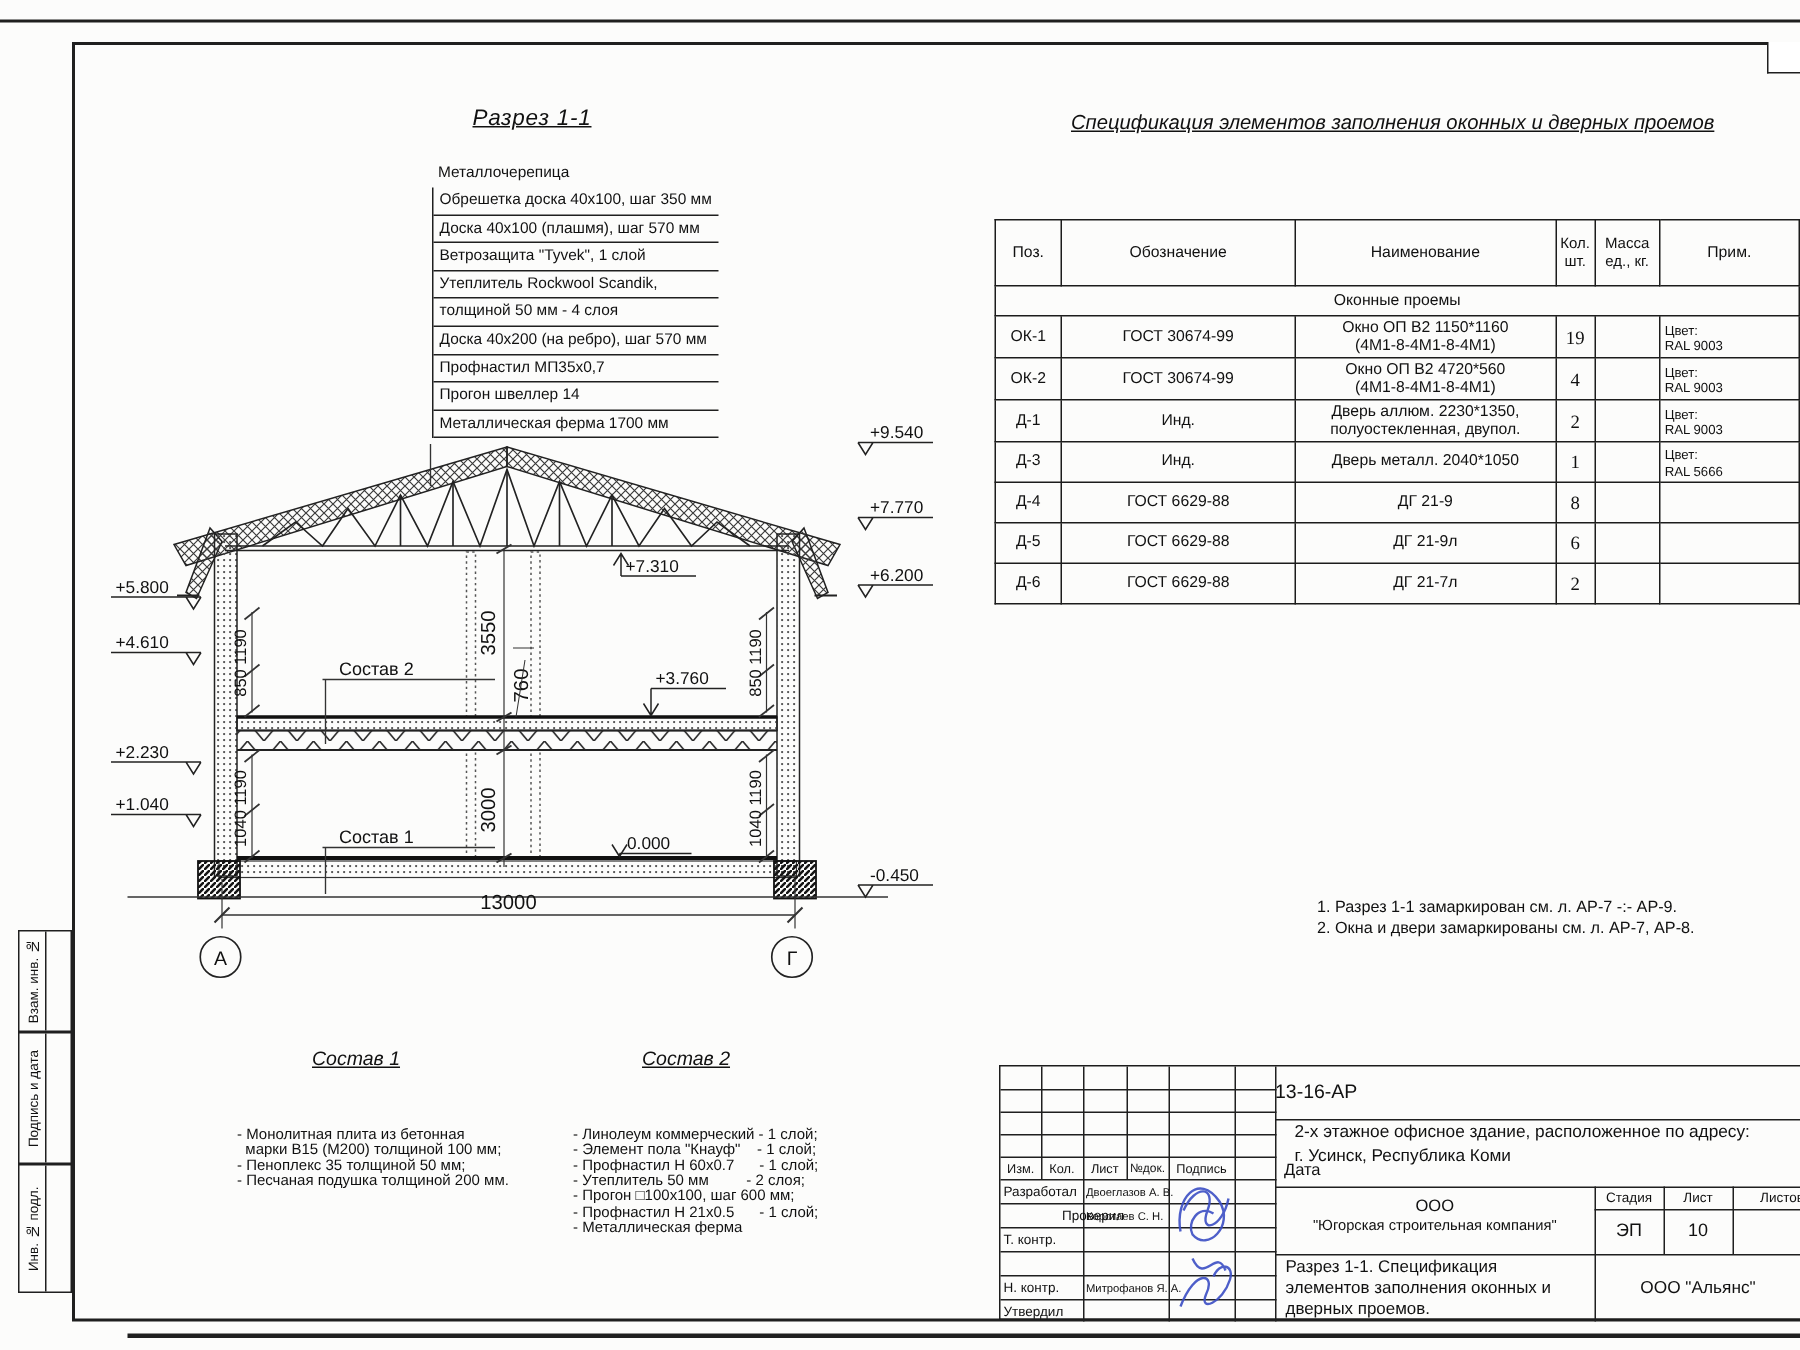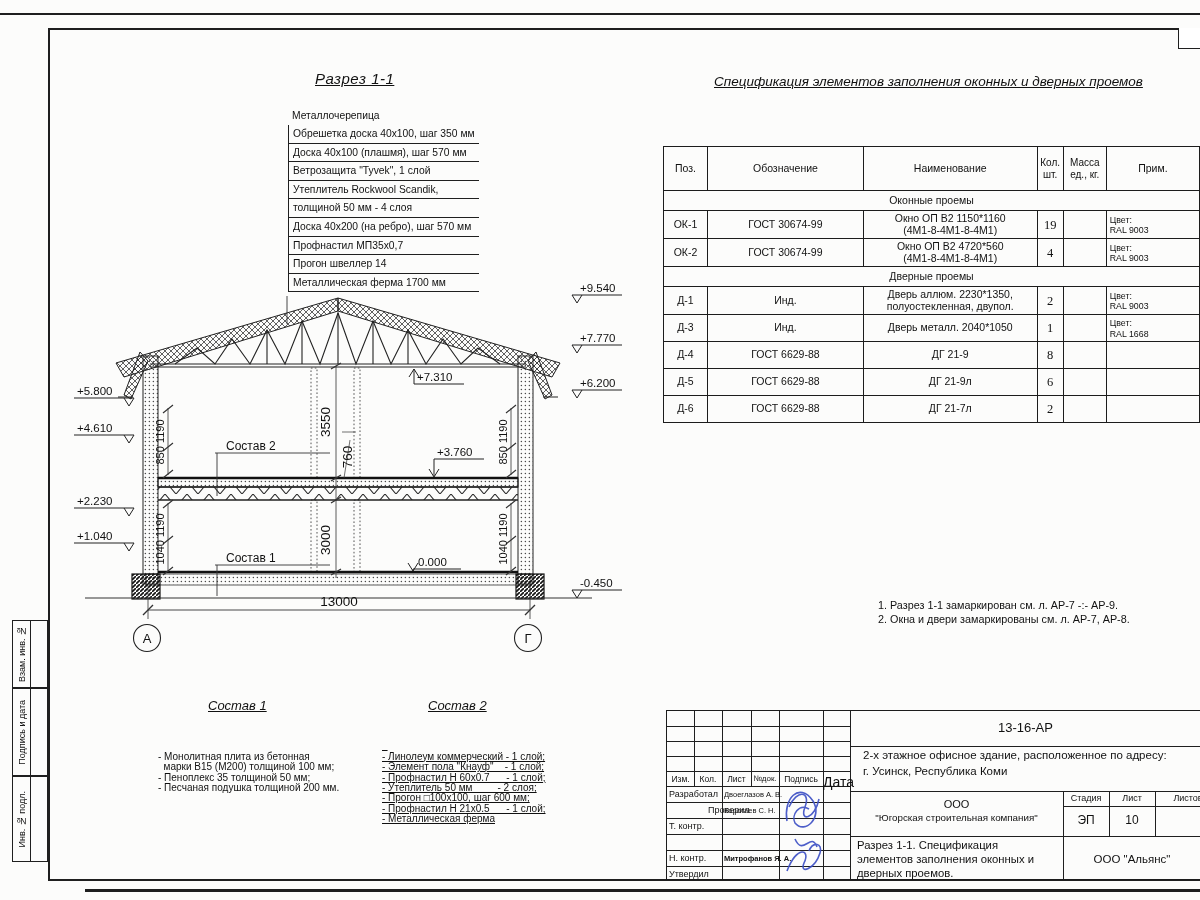--- a/index.html
+++ b/index.html
@@ -263,23 +263,20 @@
           <div>Окно ОП В2 4720*560</div>
           <div>(4М1-8-4М1-8-4М1)</div>
         </td>
     <td class="qty">4</td>
         <td></td>
     <td class="note">
           <div>Цвет:</div>
           <div>RAL 9003</div>
         </td>
   </tr>
-  <tr class="h18">
-        <td colspan="6">Дверные проемы</td>
-      </tr>
   <tr class="h28">
     <td>Д-1</td>
         <td>Инд.</td>
     <td>
           <div>Дверь аллюм. 2230*1350,</div>
           <div>полуостекленная, двупол.</div>
         </td>
     <td class="qty">2</td>
         <td></td>
     <td class="note">
@@ -288,21 +285,21 @@
         </td>
   </tr>
   <tr class="h27">
     <td>Д-3</td>
         <td>Инд.</td>
     <td>Дверь металл. 2040*1050</td>
     <td class="qty">1</td>
         <td></td>
     <td class="note">
           <div>Цвет:</div>
-          <div>RAL 1668</div>
+          <div>RAL 5666</div>
         </td>
   </tr>
   <tr class="h27">
     <td>Д-4</td>
         <td>ГОСТ 6629-88</td>
     <td>ДГ 21-9</td>
     <td class="qty">8</td>
         <td></td>
     <td class="note"></td>
   </tr>
@@ -328,21 +325,21 @@
 <div class="abs" id="notes">
   <div>1. Разрез 1-1 замаркирован см. л. АР-7 -:- АР-9.</div>
   <div>2. Окна и двери замаркированы см. л. АР-7, АР-8.</div>
 </div>
 
 <div class="abs sostav-h" style="left:208px;top:698px;">Состав 1</div>
 <div class="abs slist" style="left:158px;top:731px;">
   <div>- Монолитная плита из бетонная</div><div>  марки В15 (М200) толщиной 100 мм;</div><div>- Пеноплекс 35 толщиной 50 мм;</div><div>- Песчаная подушка толщиной 200 мм.</div>
 </div>
 <div class="abs sostav-h" style="left:428px;top:698px;">Состав 2</div>
-<div class="abs slist" style="left:382px;top:731px;text-decoration:underline;">
+<div class="abs slist" style="left:382px;top:731px;">
   <div>- Линолеум коммерческий - 1 слой;</div><div>- Элемент пола "Кнауф"    - 1 слой;</div><div>- Профнастил Н 60х0.7      - 1 слой;</div><div>- Утеплитель 50 мм         - 2 слоя;</div><div>- Прогон □100х100, шаг 600 мм;</div><div>- Профнастил Н 21х0.5      - 1 слой;</div><div>- Металлическая ферма</div>
 </div>
 
 <div class="abs" id="tb">
 
   <div class="ln" style="left:27px;top:0;width:1px;height:75px;"></div>
   <div class="ln" style="left:55px;top:0;width:1px;height:170px;"></div>
   <div class="ln" style="left:84px;top:0;width:1px;height:75px;"></div>
   <div class="ln" style="left:112px;top:0;width:1px;height:170px;"></div>
   <div class="ln" style="left:156px;top:0;width:1px;height:170px;"></div>
@@ -364,32 +361,32 @@
   <div class="ln" style="left:396px;top:80px;width:1px;height:90px;"></div>
   <div class="ln" style="left:396px;top:95px;width:138px;height:1px;"></div>
   <div class="ln" style="left:442px;top:80px;width:1px;height:45px;"></div>
   <div class="ln" style="left:488px;top:80px;width:1px;height:45px;"></div>
 
   <div class="t" style="left:0;top:63px;width:27px;text-align:center;font-size:8.5px;">Изм.</div>
   <div class="t" style="left:27px;top:63px;width:28px;text-align:center;font-size:8.5px;">Кол.</div>
   <div class="t" style="left:55px;top:63px;width:29px;text-align:center;font-size:8.5px;">Лист</div>
   <div class="t" style="left:84px;top:63px;width:28px;text-align:center;font-size:8px;">№док.</div>
   <div class="t" style="left:112px;top:63px;width:44px;text-align:center;font-size:8.5px;">Подпись</div>
-  <div class="t" style="left:156px;top:63px;width:28px;text-align:center;font-size:14px;">Дата</div>
+  <div class="t" style="left:156px;top:63px;width:28px;text-align:left;font-size:11px;padding-left:33px;">Дата</div>
 
   <div class="t" style="left:2px;top:78px;font-size:9px;">Разработал</div>
   <div class="t" style="left:57px;top:79px;font-size:7.5px;">Двоеглазов А. В.</div>
   <div class="t" style="left:2px;top:94px;font-size:9px;padding-left:39px;">Проверил</div>
   <div class="t" style="left:57px;top:95px;font-size:7.5px;">Коротаев С. Н.</div>
   <div class="t" style="left:2px;top:110px;font-size:9px;">Т. контр.</div>
   <div class="t" style="left:2px;top:142px;font-size:9px;">Н. контр.</div>
-  <div class="t" style="left:57px;top:143px;font-size:7.5px;font-weight:bold;">Митрофанов Я. А.</div>
+  <div class="t" style="left:57px;top:143px;font-size:7.5px;">Митрофанов Я. А.</div>
   <div class="t" style="left:2px;top:158px;font-size:9px;">Утвердил</div>
 
-  <div class="t" style="left:183px;top:9px;width:351px;text-align:center;font-size:13px;">13-16-АР</div>
+  <div class="t" style="left:183px;top:9px;width:351px;text-align:left;font-size:13px;">13-16-АР</div>
   <div class="t" style="left:196px;top:38px;font-size:11.5px;">2-х этажное офисное здание, расположенное по адресу:</div>
   <div class="t" style="left:196px;top:54px;font-size:11.5px;">г. Усинск, Республика Коми</div>
   <div class="t" style="left:183px;top:87px;width:213px;text-align:center;font-size:11px;">ООО</div>
   <div class="t" style="left:183px;top:101px;width:213px;text-align:center;font-size:9.8px;">"Югорская строительная компания"</div>
   <div class="t" style="left:396px;top:82px;width:46px;text-align:center;font-size:9px;">Стадия</div>
   <div class="t" style="left:442px;top:82px;width:46px;text-align:center;font-size:9px;">Лист</div>
   <div class="t" style="left:488px;top:82px;width:66px;text-align:center;font-size:9px;">Листов</div>
   <div class="t" style="left:396px;top:102px;width:46px;text-align:center;font-size:12px;">ЭП</div>
   <div class="t" style="left:442px;top:102px;width:46px;text-align:center;font-size:12px;">10</div>
   <div class="t" style="left:488px;top:102px;width:46px;text-align:center;font-size:12px;"></div>

